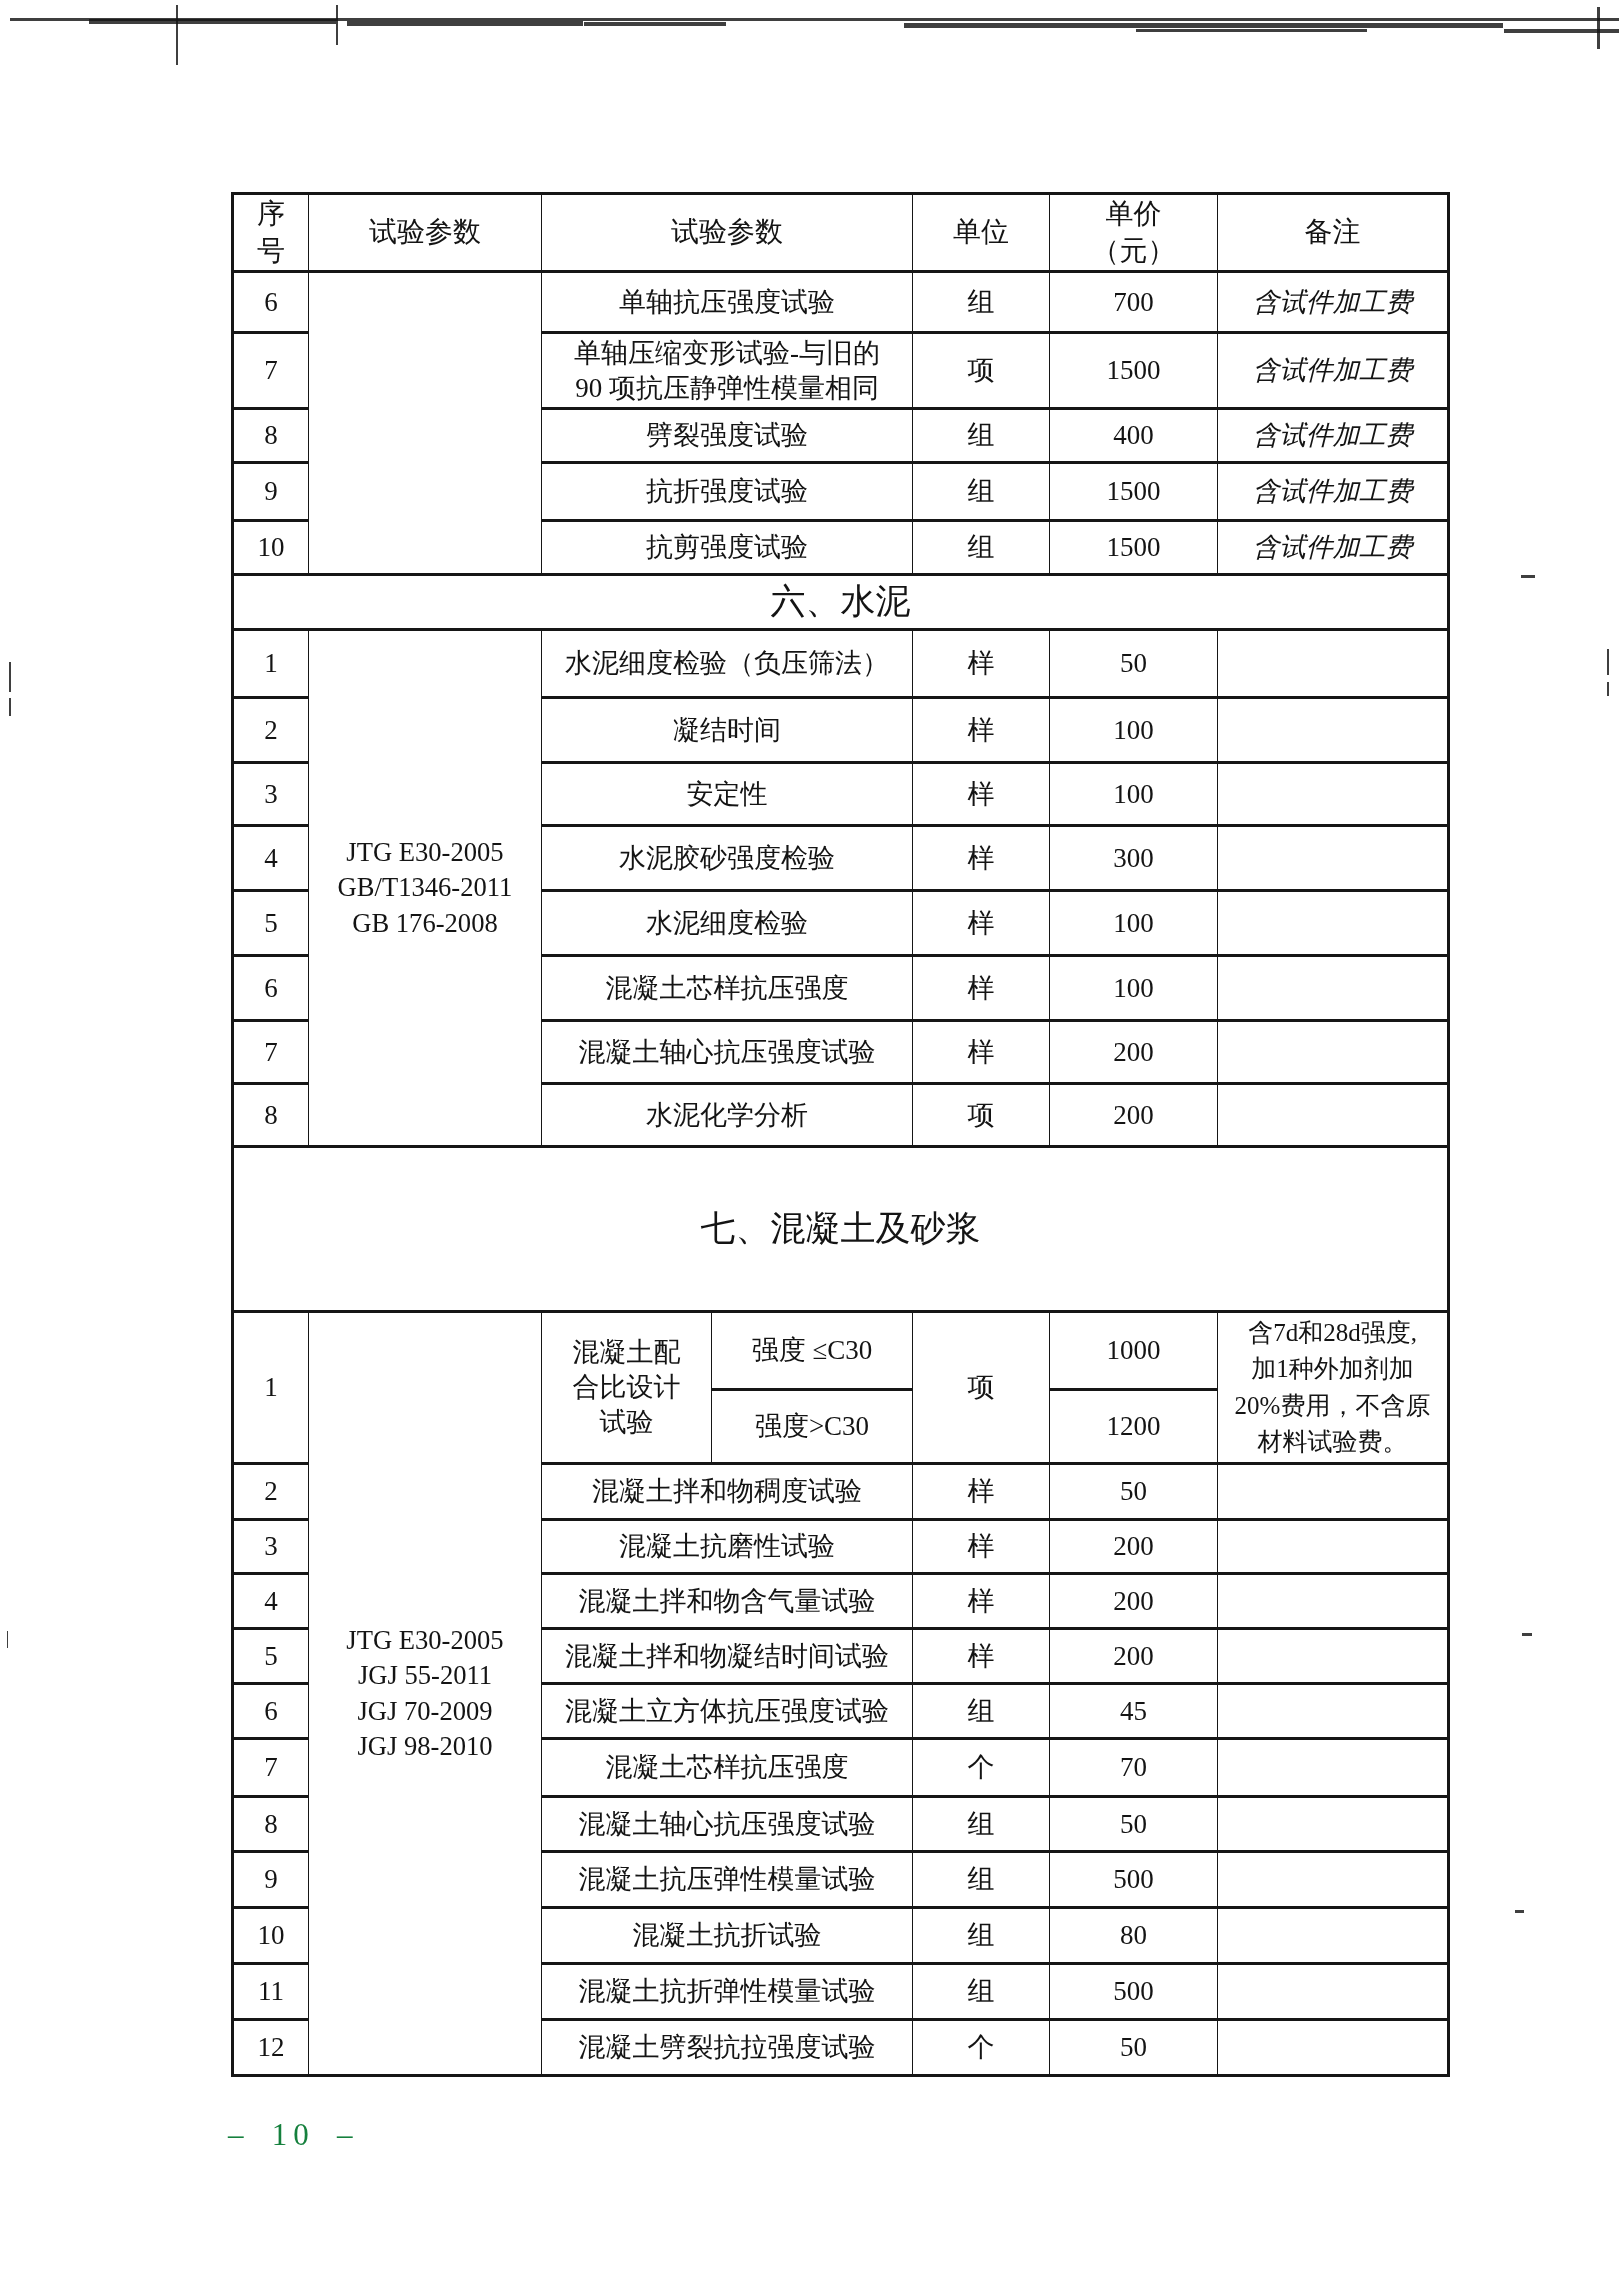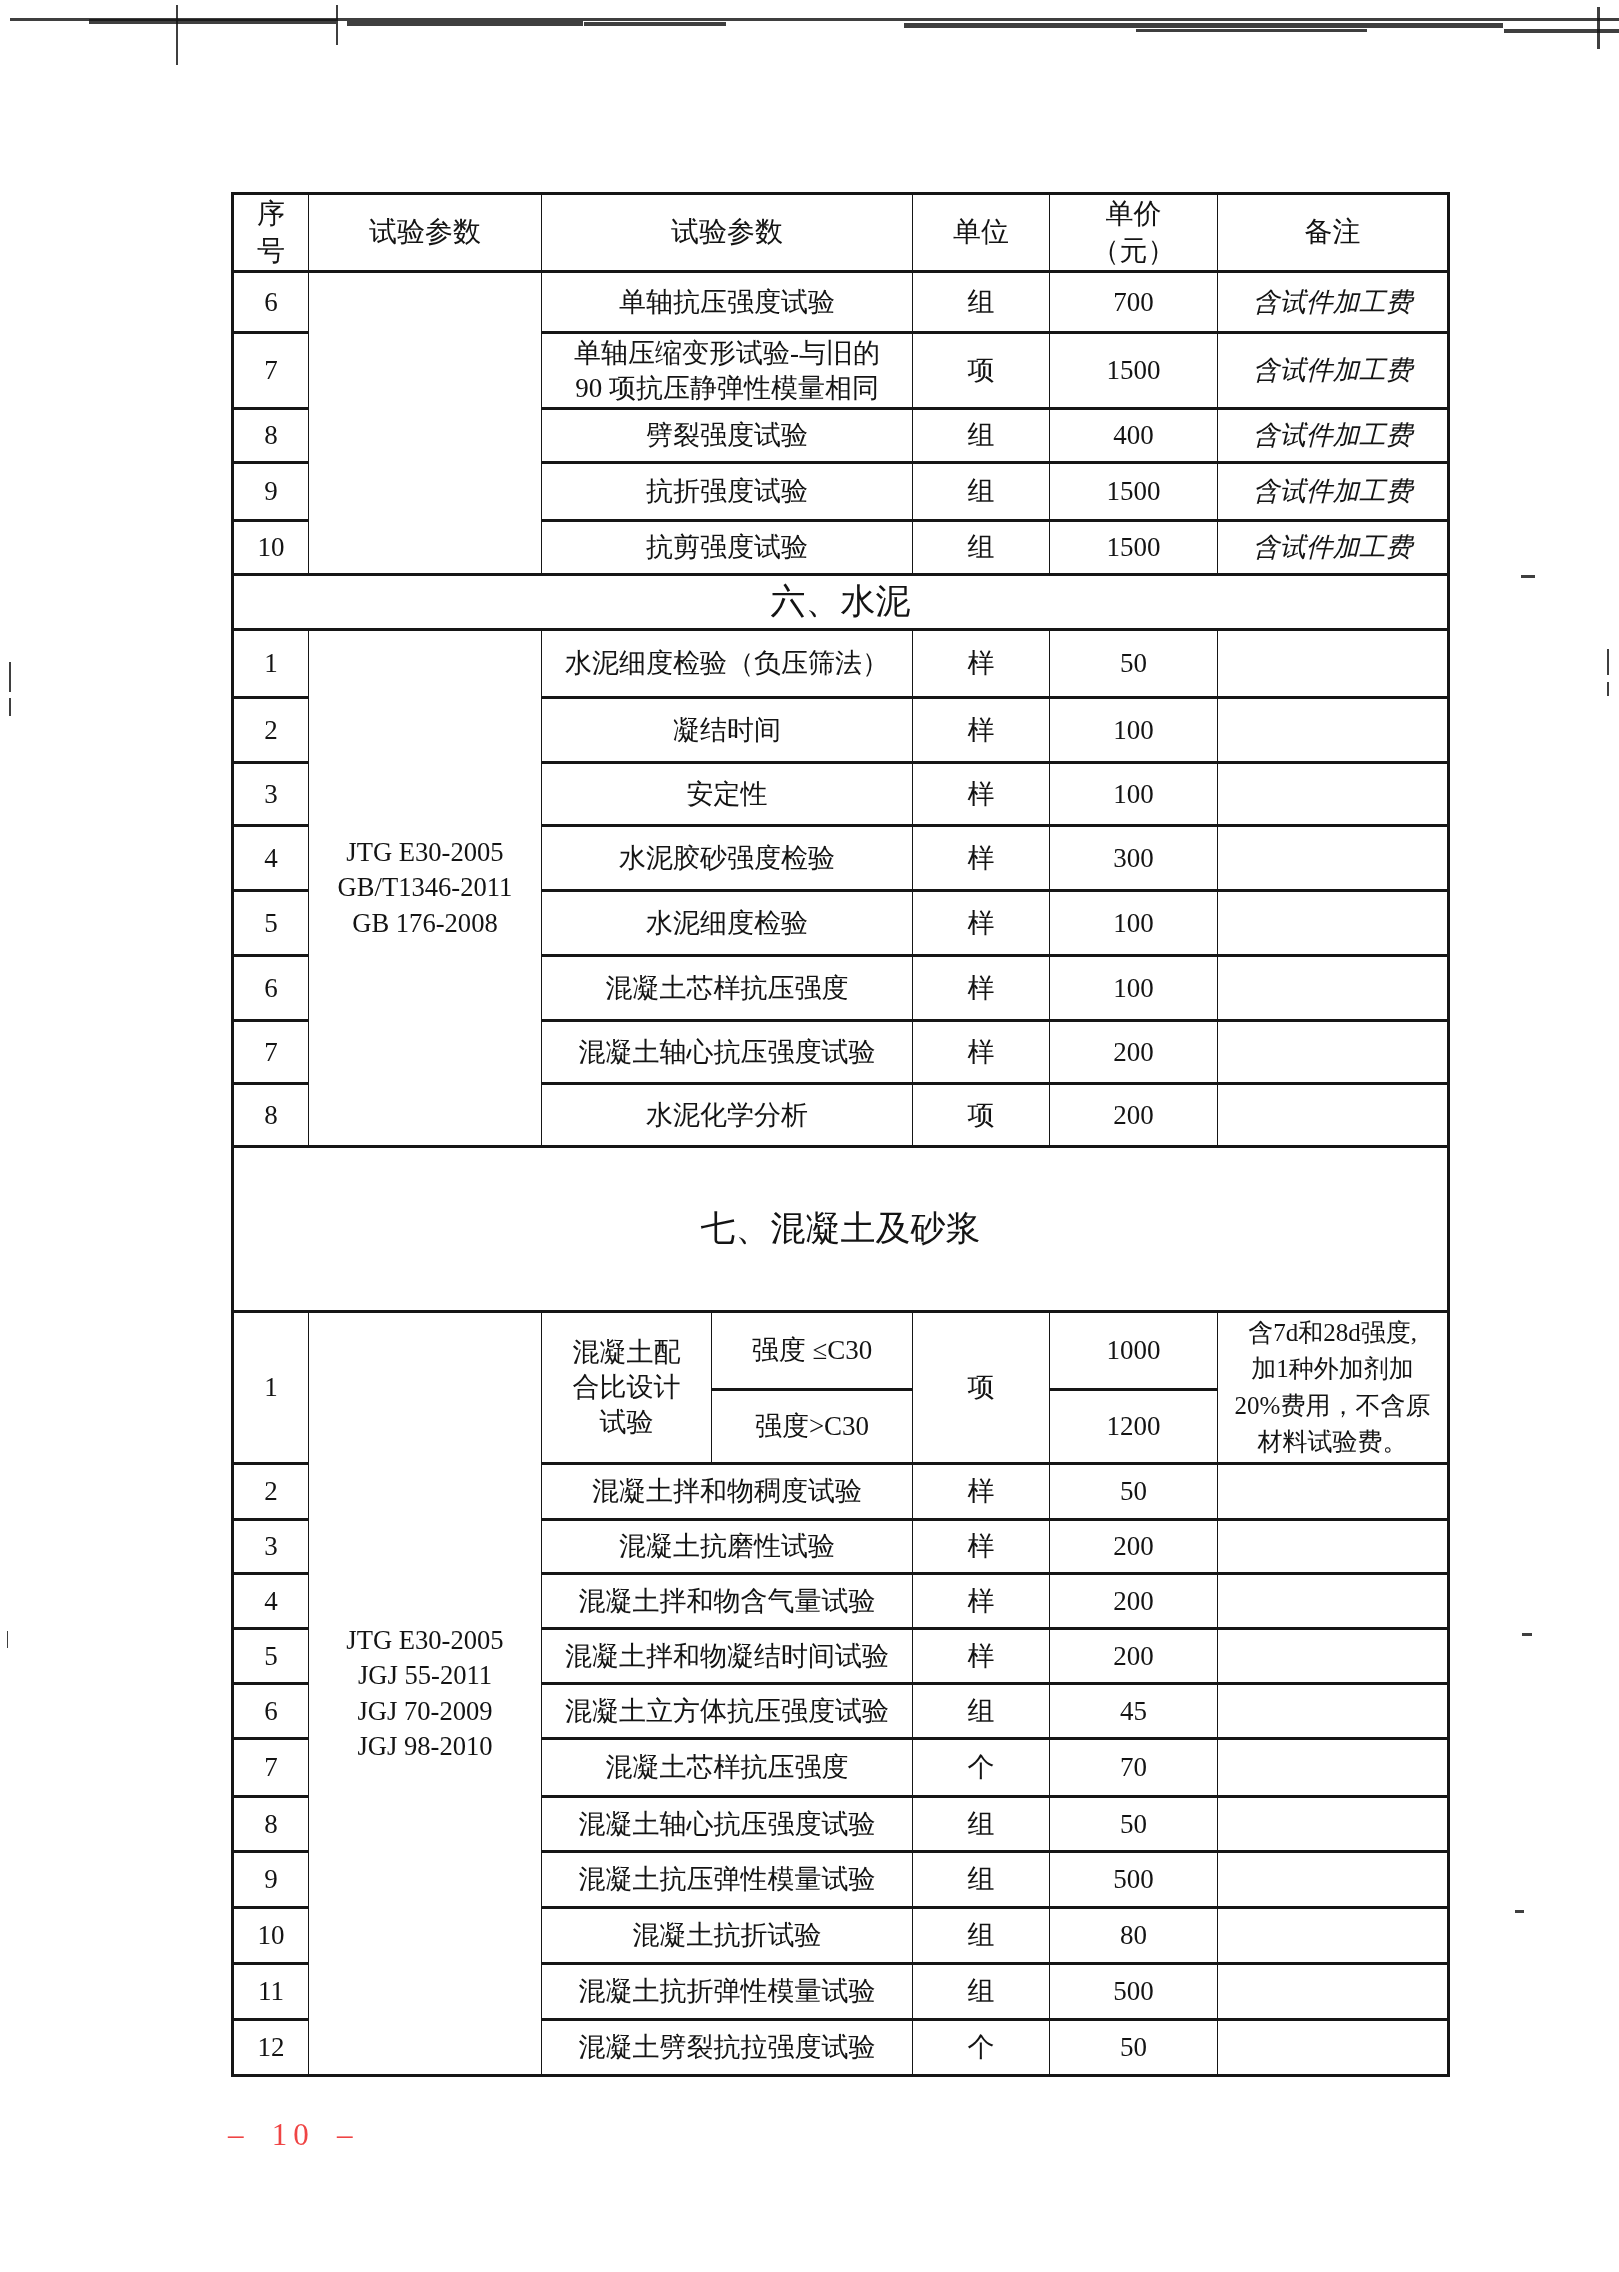--- a/index.html
+++ b/index.html
@@ -36,21 +36,21 @@
   td.header-cell{font-size:28px;}
   td.remark-note{
     text-align:left;padding:2.6px 5.2px;
     font-size:25px;line-height:1.45;
   }
   td.remark-cell{font-size:26.6px;font-style:italic;}
   
   .page-footer{
     position:absolute;left:228px;top:2117px;
     font-size:31px;letter-spacing:5.8px;word-spacing:9px;
-    color:#ef4444;
+    color:#15803d;
   }
 </style>
 </head>
 <body>
 
 <div class="page">
 
   <div class="artifact" style="left:9.7px;top:18px;width:1610px;height:2.6px;"></div>
   <div class="artifact" style="left:89px;top:19.4px;width:247px;height:4.5px;"></div>
   <div class="artifact" style="left:347px;top:21px;width:236px;height:5.2px;"></div>

